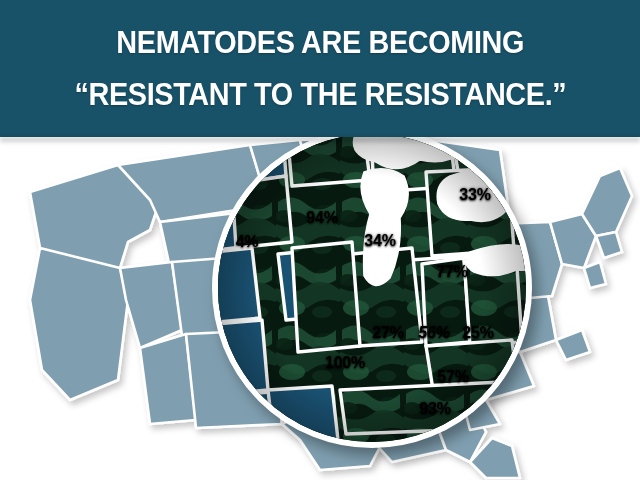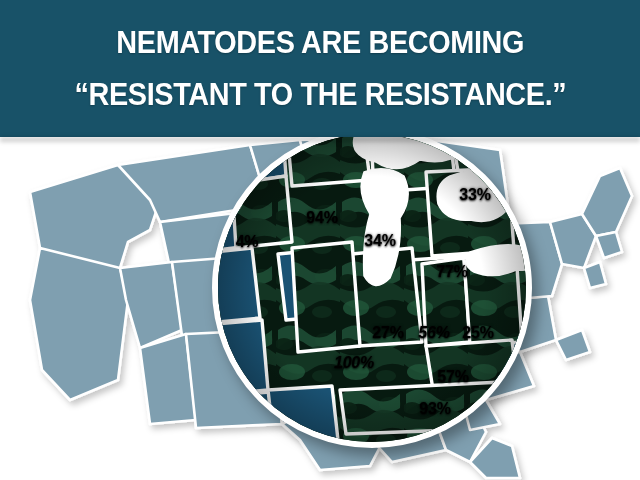--- a/index.html
+++ b/index.html
@@ -220,21 +220,21 @@
 
   <div>
     <div class="pct" style="left:247px; top:242px;">4%</div>
     <div class="pct" style="left:322px; top:218px;">94%</div>
     <div class="pct" style="left:380px; top:241px;">34%</div>
     <div class="pct" style="left:475px; top:195px;">33%</div>
     <div class="pct" style="left:452px; top:272px;">77%</div>
     <div class="pct" style="left:388px; top:333px;">27%</div>
     <div class="pct" style="left:434px; top:333px;font-style:italic;">56%</div>
     <div class="pct" style="left:478px; top:333px;">25%</div>
-    <div class="pct" style="left:354px; top:363px;font-style:italic;">100%</div>
+    <div class="pct" style="left:345px; top:363px;">100%</div>
     <div class="pct" style="left:453px; top:377px;">57%</div>
     <div class="pct" style="left:435px; top:409px;">93%</div>
   </div>
 
   <div class="header-band"></div>
   <div class="headline">
     <div class="headline-line">NEMATODES ARE BECOMING</div>
     <div class="headline-line">“RESISTANT TO THE RESISTANCE.”</div>
   </div>
 

